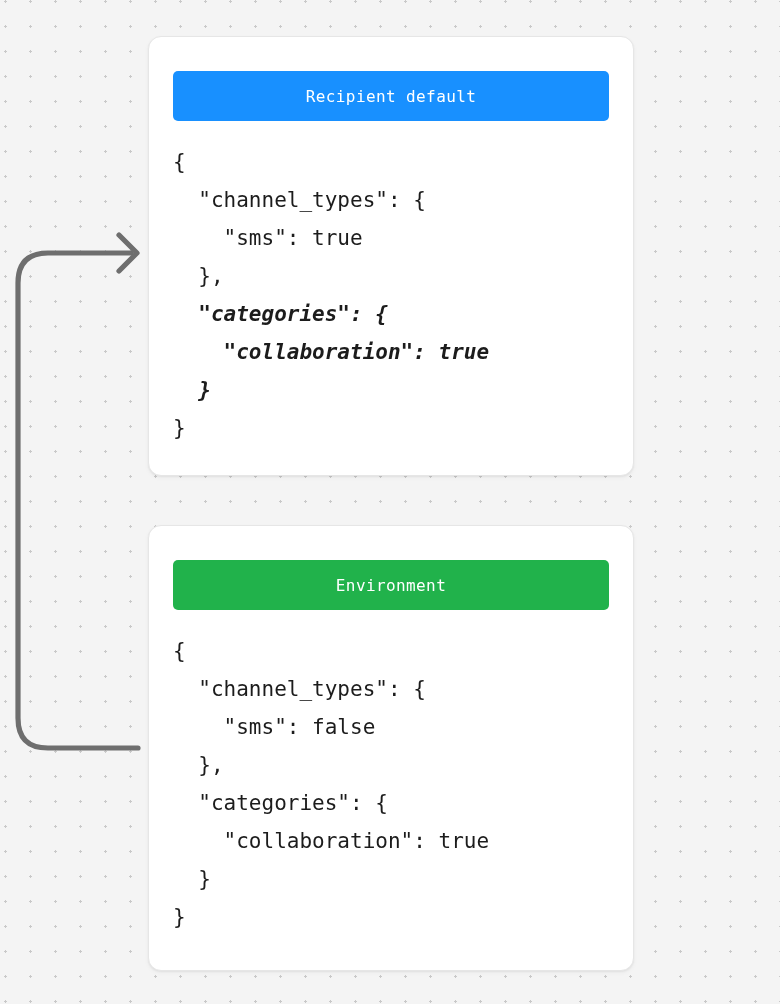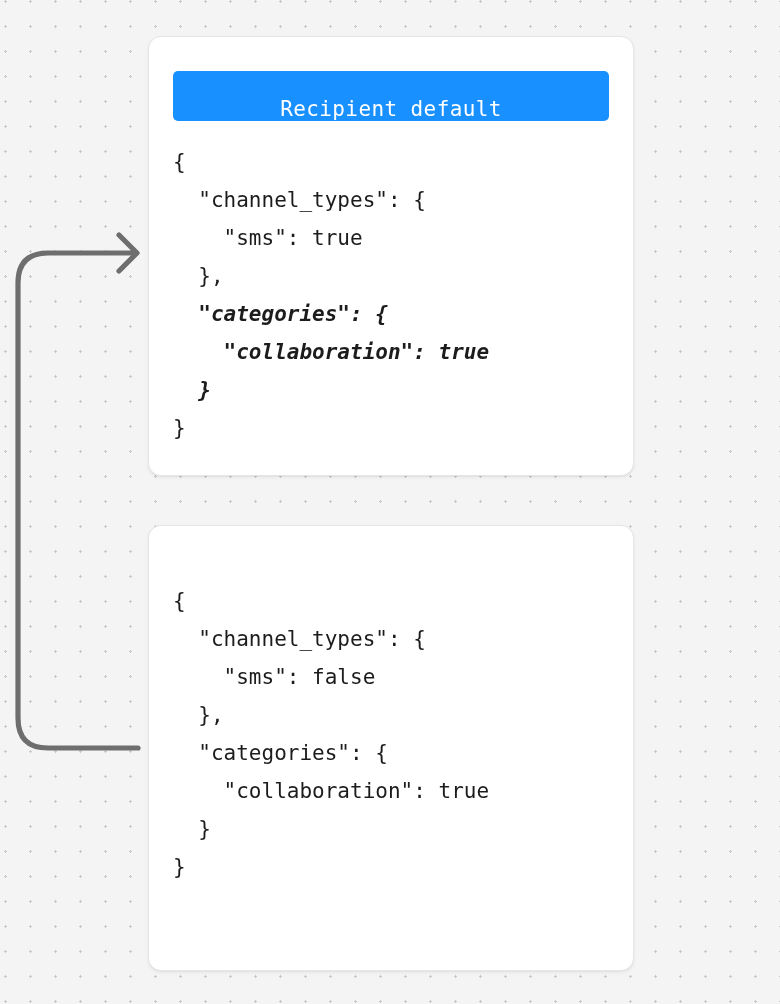--- a/index.html
+++ b/index.html
@@ -55,25 +55,25 @@
   }
   #card-environment {
     top: 525px;
     height: 446px;
   }
 
   .card-header {
     height: 50px;
     border-radius: 5px;
     display: flex;
-    align-items: flex-end;
+    align-items: center;
     justify-content: center;
     color: #ffffff;
     font-family: "DejaVu Sans Mono", "Liberation Mono", monospace;
-    font-size: 21px;
+    font-size: 16px;
     font-weight: 400;
     letter-spacing: 0.4px;
     user-select: none;
   }
   #header-recipient-default { background-color: #1890ff; }
   #header-environment      { background-color: #21b24b; }
 
   .json-block {
     margin: 0;
     padding: 0;
@@ -105,14 +105,17 @@
 </svg>
 
 <div class="card" id="card-recipient-default">
   <div class="card-header" id="header-recipient-default" style="background-color: rgb(24, 144, 255);">
     <span>Recipient default</span>
   </div>
   <pre class="json-block" id="json-recipient-default"><span class="json-line">{</span><span class="json-line">  "channel_types": {</span><span class="json-line">    "sms": true</span><span class="json-line">  },</span><span class="json-line em">  "categories": {</span><span class="json-line em">    "collaboration": true</span><span class="json-line em">  }</span><span class="json-line">}</span></pre>
 </div>
 
 <div class="card" id="card-environment">
+  <div class="card-header" id="header-environment" style="background-color: rgb(33, 178, 75);">
+    <span>Environment</span>
+  </div>
   <pre class="json-block" id="json-environment"><span class="json-line">{</span><span class="json-line">  "channel_types": {</span><span class="json-line">    "sms": false</span><span class="json-line">  },</span><span class="json-line">  "categories": {</span><span class="json-line">    "collaboration": true</span><span class="json-line">  }</span><span class="json-line">}</span></pre>
 </div>
 
 </body></html>

